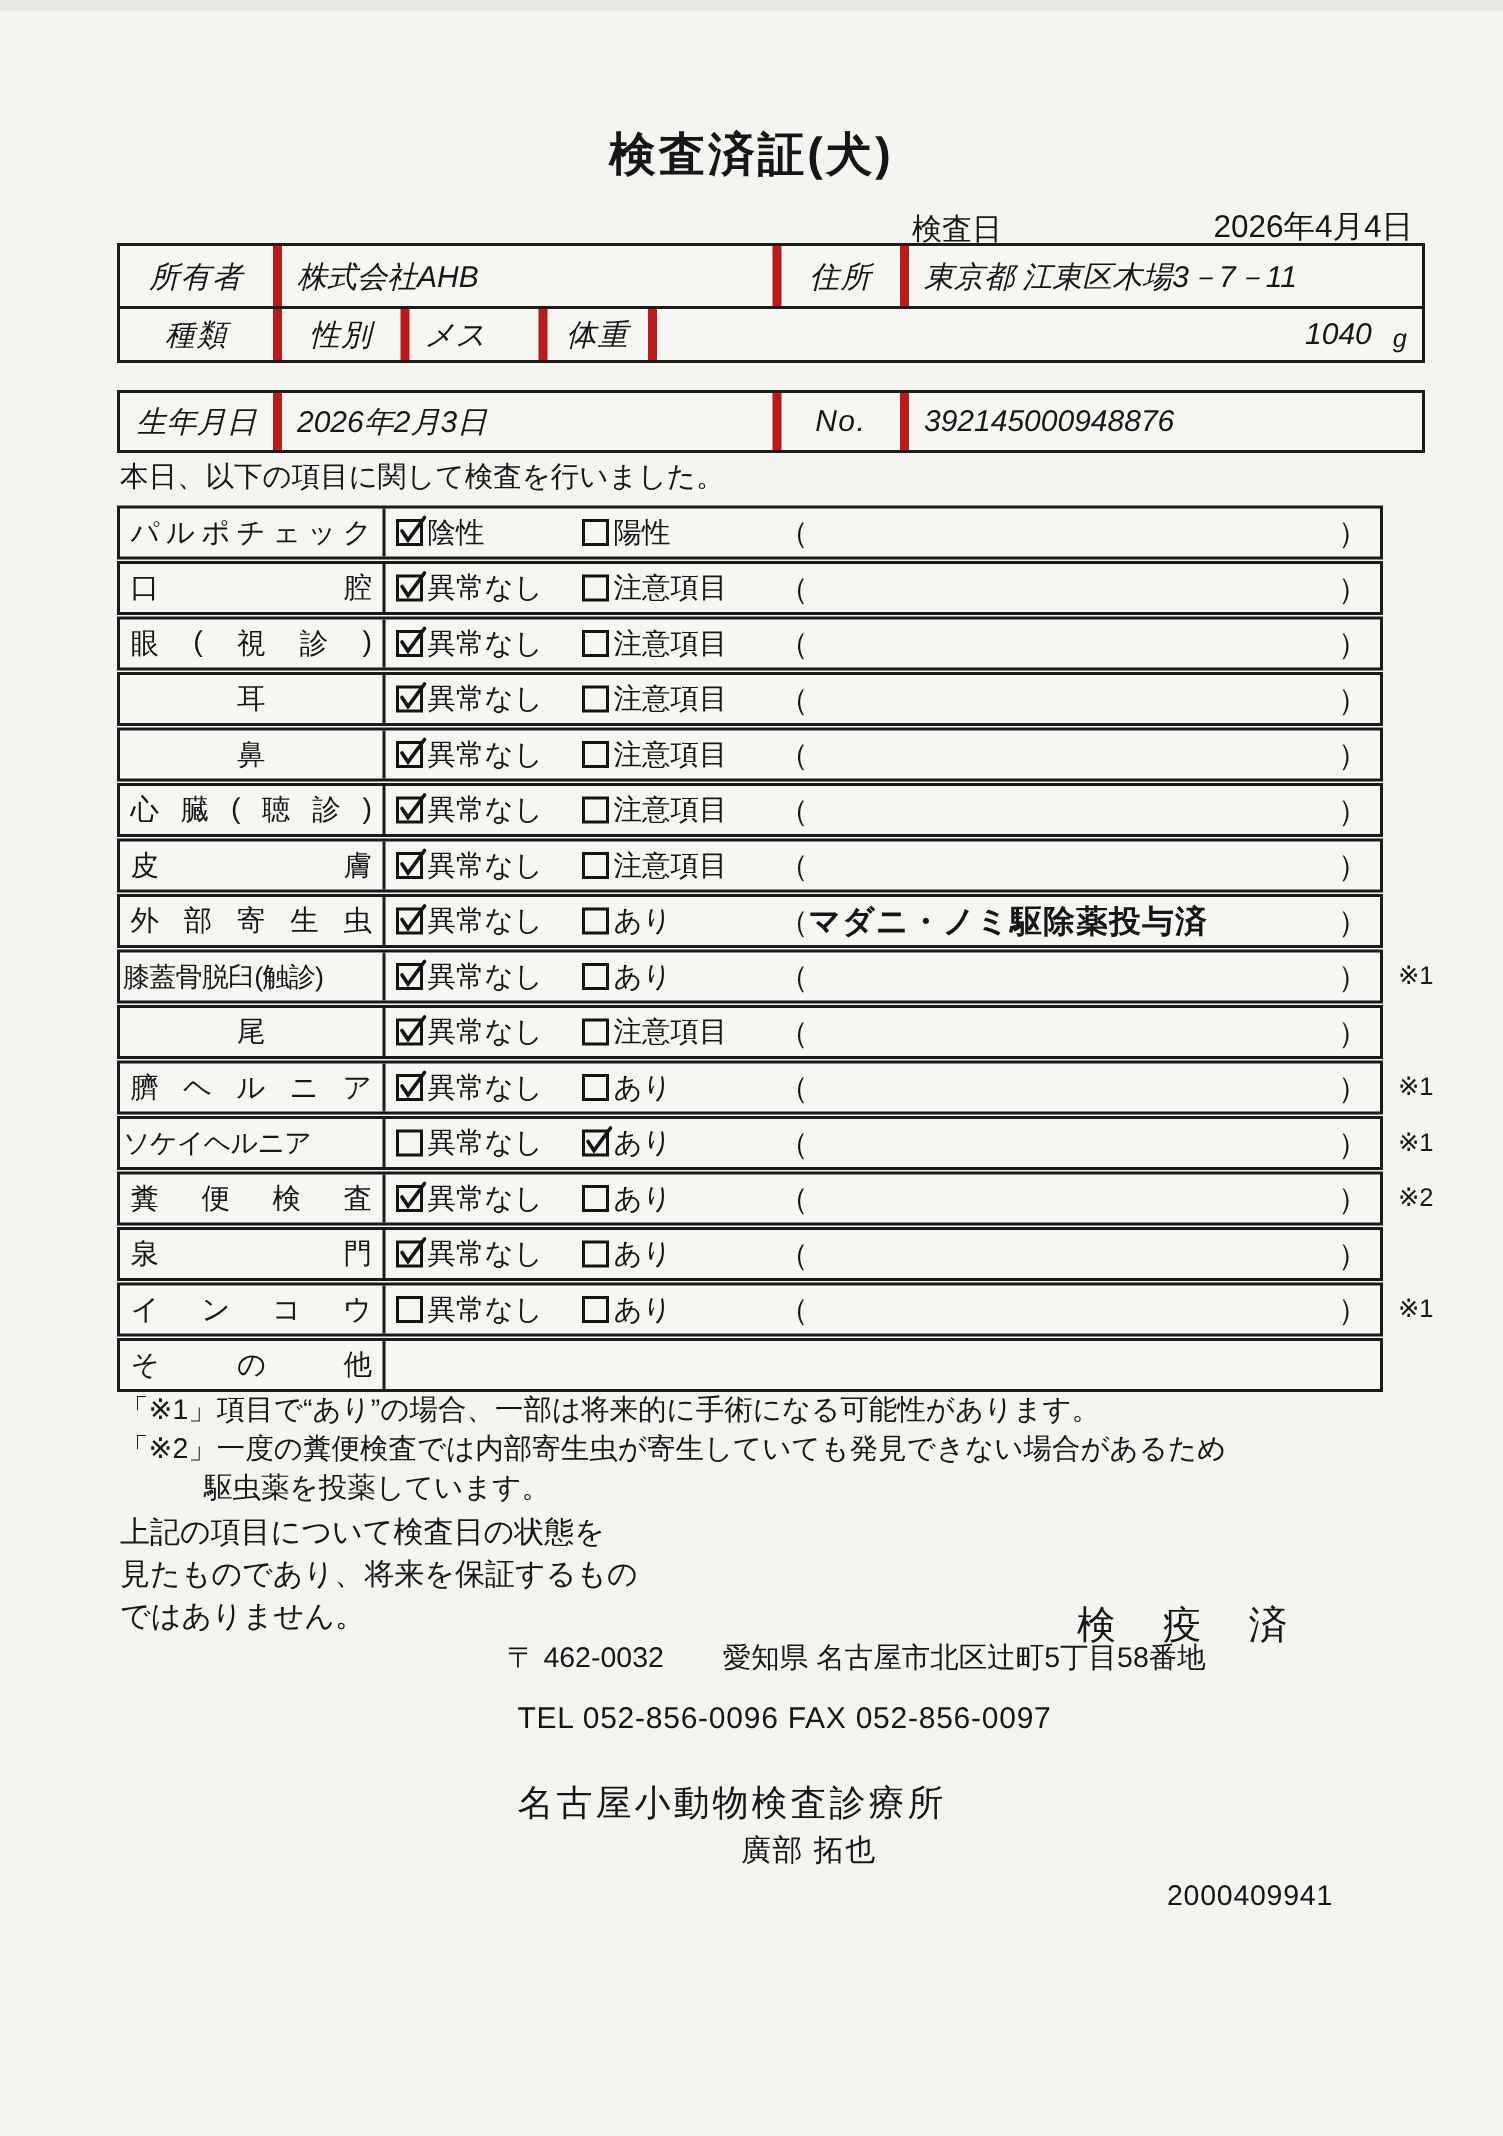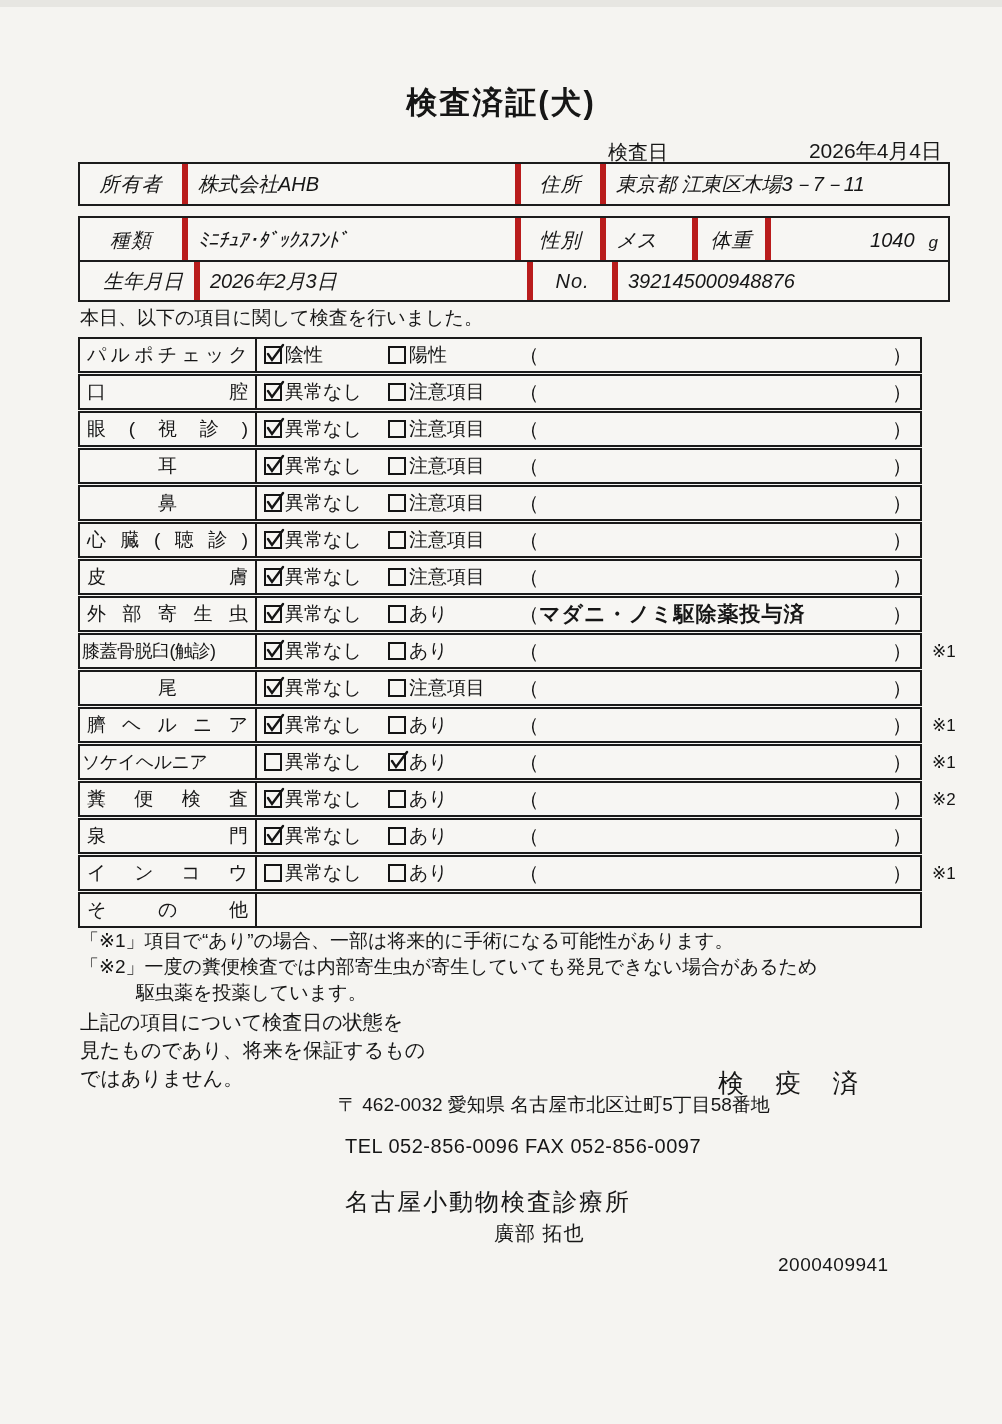--- a/index.html
+++ b/index.html
@@ -18,22 +18,22 @@
   .title{top:82px;left:0;width:1002px;text-align:center;font-size:31px;font-weight:bold;letter-spacing:2px;}
   .examdate-label{top:139px;left:560px;font-size:20px;margin-left:48px;}
   .examdate-value{top:137px;right:60px;font-size:21px;}
 
   
   .itable{left:78px;display:flex;border:2px solid #1c1c1c;background:#f7f6f3;box-sizing:border-box;}
   .icell{display:flex;align-items:center;box-sizing:border-box;font-size:20px;padding:0 10px;height:100%;font-style:italic;}
   .icell.lab{justify-content:center;letter-spacing:1px;}
   .icell.bl{border-left:6px solid #b91c1c;}
   .t1{top:162px;width:872px;height:44px;}
-  .t2{top:216px;width:872px;height:48px;}
-  .t3{top:260px;width:872px;height:42px;padding-left:12px;}
+  .t2{top:204px;width:872px;height:38px;}
+  .t3{top:260px;width:872px;height:42px;}
   .w-owner-lab{width:102px;}
   .w-owner-val{width:333px;}
   .w-addr-lab{width:85px;}
   .w-addr-val{flex:1;}
   .w-sex-val{width:92px;}
   .w-weight-lab{width:73px;}
   .w-weight-val{flex:1;justify-content:flex-end;}
   .gsuffix{font-size:17px;margin-left:14px;position:relative;top:3px;}
   .breed{font-size:20px;letter-spacing:0;}
 
@@ -55,21 +55,21 @@
   .paren{position:absolute;left:262px;right:8px;top:0;height:100%;display:flex;align-items:center;justify-content:space-between;font-size:20px;}
   .paren .pcontent{font-weight:bold;font-size:21px;letter-spacing:1px;}
   .note{position:absolute;left:852px;top:0;height:100%;display:flex;align-items:center;font-size:17px;white-space:nowrap;}
 
   
   .footnotes{top:928px;left:80px;font-size:19px;line-height:26px;}
   .fn-indent{margin-left:56px;}
   .disclaimer{top:1008px;left:80px;font-size:20px;line-height:28px;}
   .stamp{top:1066px;left:718px;font-size:26px;letter-spacing:12px;}
   .postal-line{top:1092px;left:338px;font-size:19px;}
-  .postal-line .paddr{}
+  .postal-line .paddr{margin-left:34px;}
   .tel-line{top:1135px;left:345px;font-size:20px;letter-spacing:0.5px;}
   .clinic-name{top:1186px;left:345px;font-size:24px;letter-spacing:2px;}
   .vet-name{top:1220px;left:494px;font-size:20px;letter-spacing:1px;}
   .serial{top:1254px;left:778px;font-size:19px;letter-spacing:0.5px;}
 </style>
 </head>
 <body>
 
 <div class="scan-strip"></div>
 
@@ -79,21 +79,20 @@
 
 <div class="abs itable t1">
   <div class="icell lab w-owner-lab">所有者</div>
   <div class="icell bl w-owner-val">株式会社AHB</div>
   <div class="icell lab bl w-addr-lab">住所</div>
   <div class="icell bl w-addr-val">東京都 江東区木場3－7－11</div>
 </div>
 
 <div class="abs itable t2">
   <div class="icell lab w-owner-lab">種類</div>
-  <div class="icell bl w-owner-val breed">ﾐﾆﾁｭｱ･ﾀﾞｯｸｽﾌﾝﾄﾞ</div>
   <div class="icell lab bl w-addr-lab">性別</div>
   <div class="icell bl w-sex-val">メス</div>
   <div class="icell lab bl w-weight-lab">体重</div>
   <div class="icell bl w-weight-val">
     <span>1040</span>
     <span class="gsuffix">g</span>
   </div>
 </div>
 
 <div class="abs itable t3">

